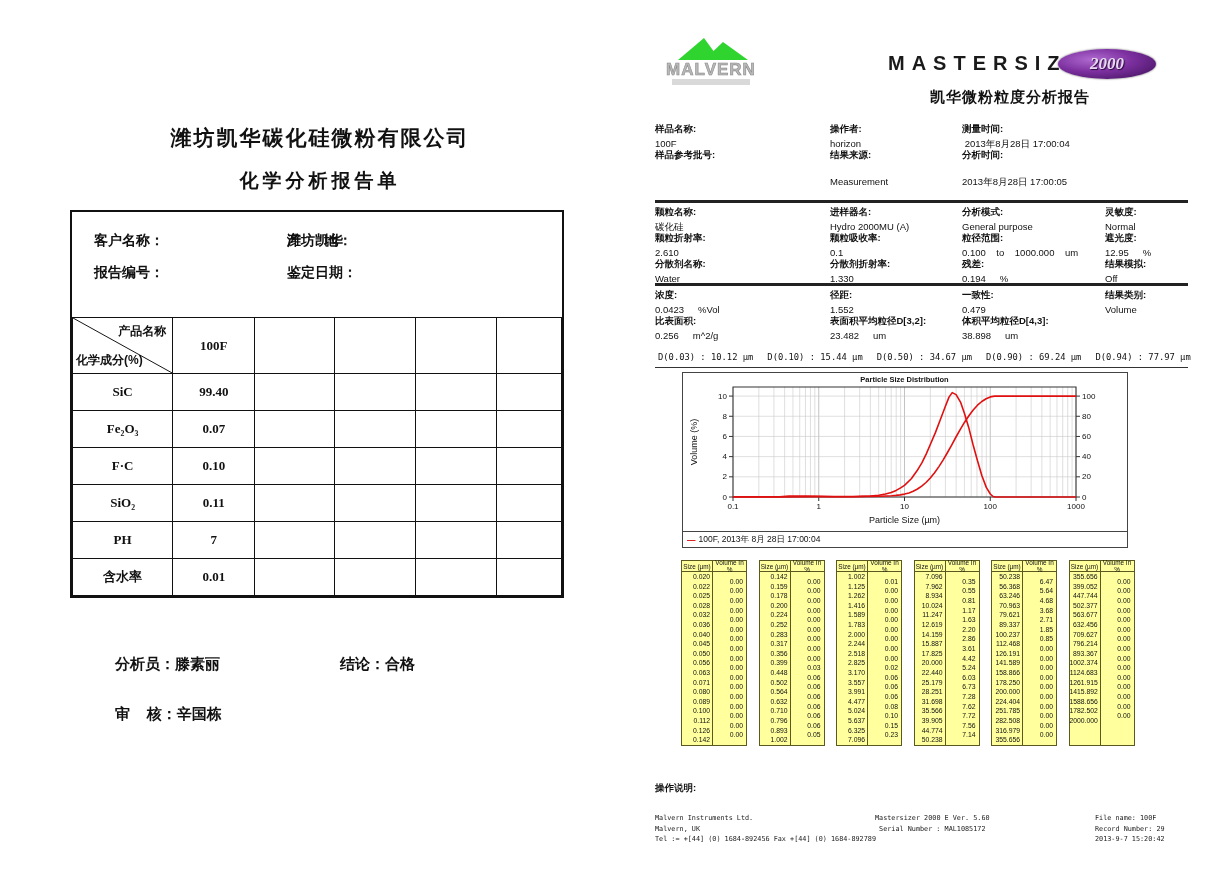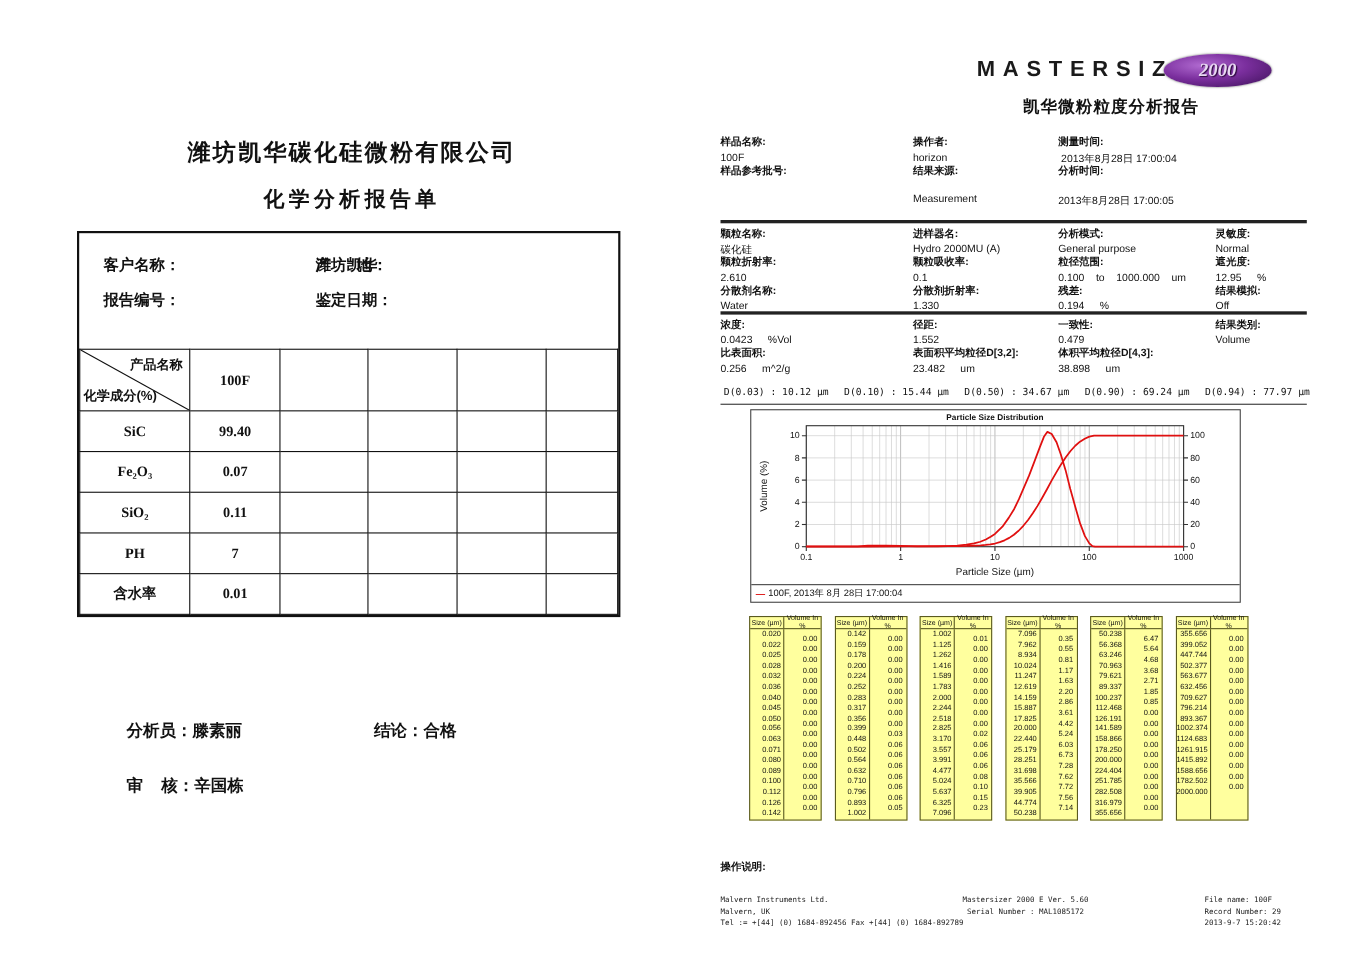--- a/index.html
+++ b/index.html
@@ -122,20 +122,28 @@
           </tr>
           <tr data-interactable="false">
             <td data-interactable="false" class="comp-label">Fe₂O₃</td>
             <td data-interactable="false">0.07</td>
             <td data-interactable="false"></td>
             <td data-interactable="false"></td>
             <td data-interactable="false"></td>
             <td data-interactable="false"></td>
           </tr>
           <tr data-interactable="false">
+            <td data-interactable="false" class="comp-label">F·C</td>
+            <td data-interactable="false">0.10</td>
+            <td data-interactable="false"></td>
+            <td data-interactable="false"></td>
+            <td data-interactable="false"></td>
+            <td data-interactable="false"></td>
+          </tr>
+          <tr data-interactable="false">
             <td data-interactable="false" class="comp-label">SiO₂</td>
             <td data-interactable="false">0.11</td>
             <td data-interactable="false"></td>
             <td data-interactable="false"></td>
             <td data-interactable="false"></td>
             <td data-interactable="false"></td>
           </tr>
           <tr data-interactable="false">
             <td data-interactable="false" class="comp-label">PH</td>
             <td data-interactable="false">7</td>
@@ -155,20 +163,28 @@
         </tbody>
     </table>
   </div>
   <div class="lr-sign" style="left:55px;top:545px" data-interactable="false"><span>分析员：</span><span>滕素丽</span></div>
   <div class="lr-sign" style="left:280px;top:545px" data-interactable="false"><span>结论：</span><span>合格</span></div>
   <div class="lr-sign" style="left:55px;top:595px" data-interactable="false"><span>审    核：</span><span>辛国栋</span></div>
 </div>
 
 <div class="right-report" data-interactable="false">
 
+  <div class="malvern-logo" data-interactable="false">
+    <svg viewBox="0 0 102 58" data-interactable="false">
+      <polygon points="18,30 44,8 60,30" fill="#2fd42f"></polygon>
+      <polygon points="44,30 63,12 88,30" fill="#2fd42f"></polygon>
+      <text x="51" y="45" text-anchor="middle" font-size="17" font-weight="bold" fill="#b9b9b9" stroke="#8a8a8a" stroke-width="0.6" letter-spacing="1" font-family="Liberation Sans, sans-serif">MALVERN</text>
+      <rect x="12" y="49" width="78" height="6" fill="#d9d9d9"></rect>
+    </svg>
+  </div>
   <div class="mastersizer" data-interactable="false">MASTERSIZER</div>
   <div class="ms2000" data-interactable="false">
       <span>2000</span>
     </div>
   <div class="rr-title" data-interactable="false">凯华微粉粒度分析报告</div>
 
   <div id="rr-sections" data-interactable="false">
       <div data-interactable="false" class="rr-section" style="top: 123px;">
         <div data-interactable="false" class="rr-row" style="height: 26px;">
           <div data-interactable="false" class="rr-cell" style="left: 0px; width: 170px;">

